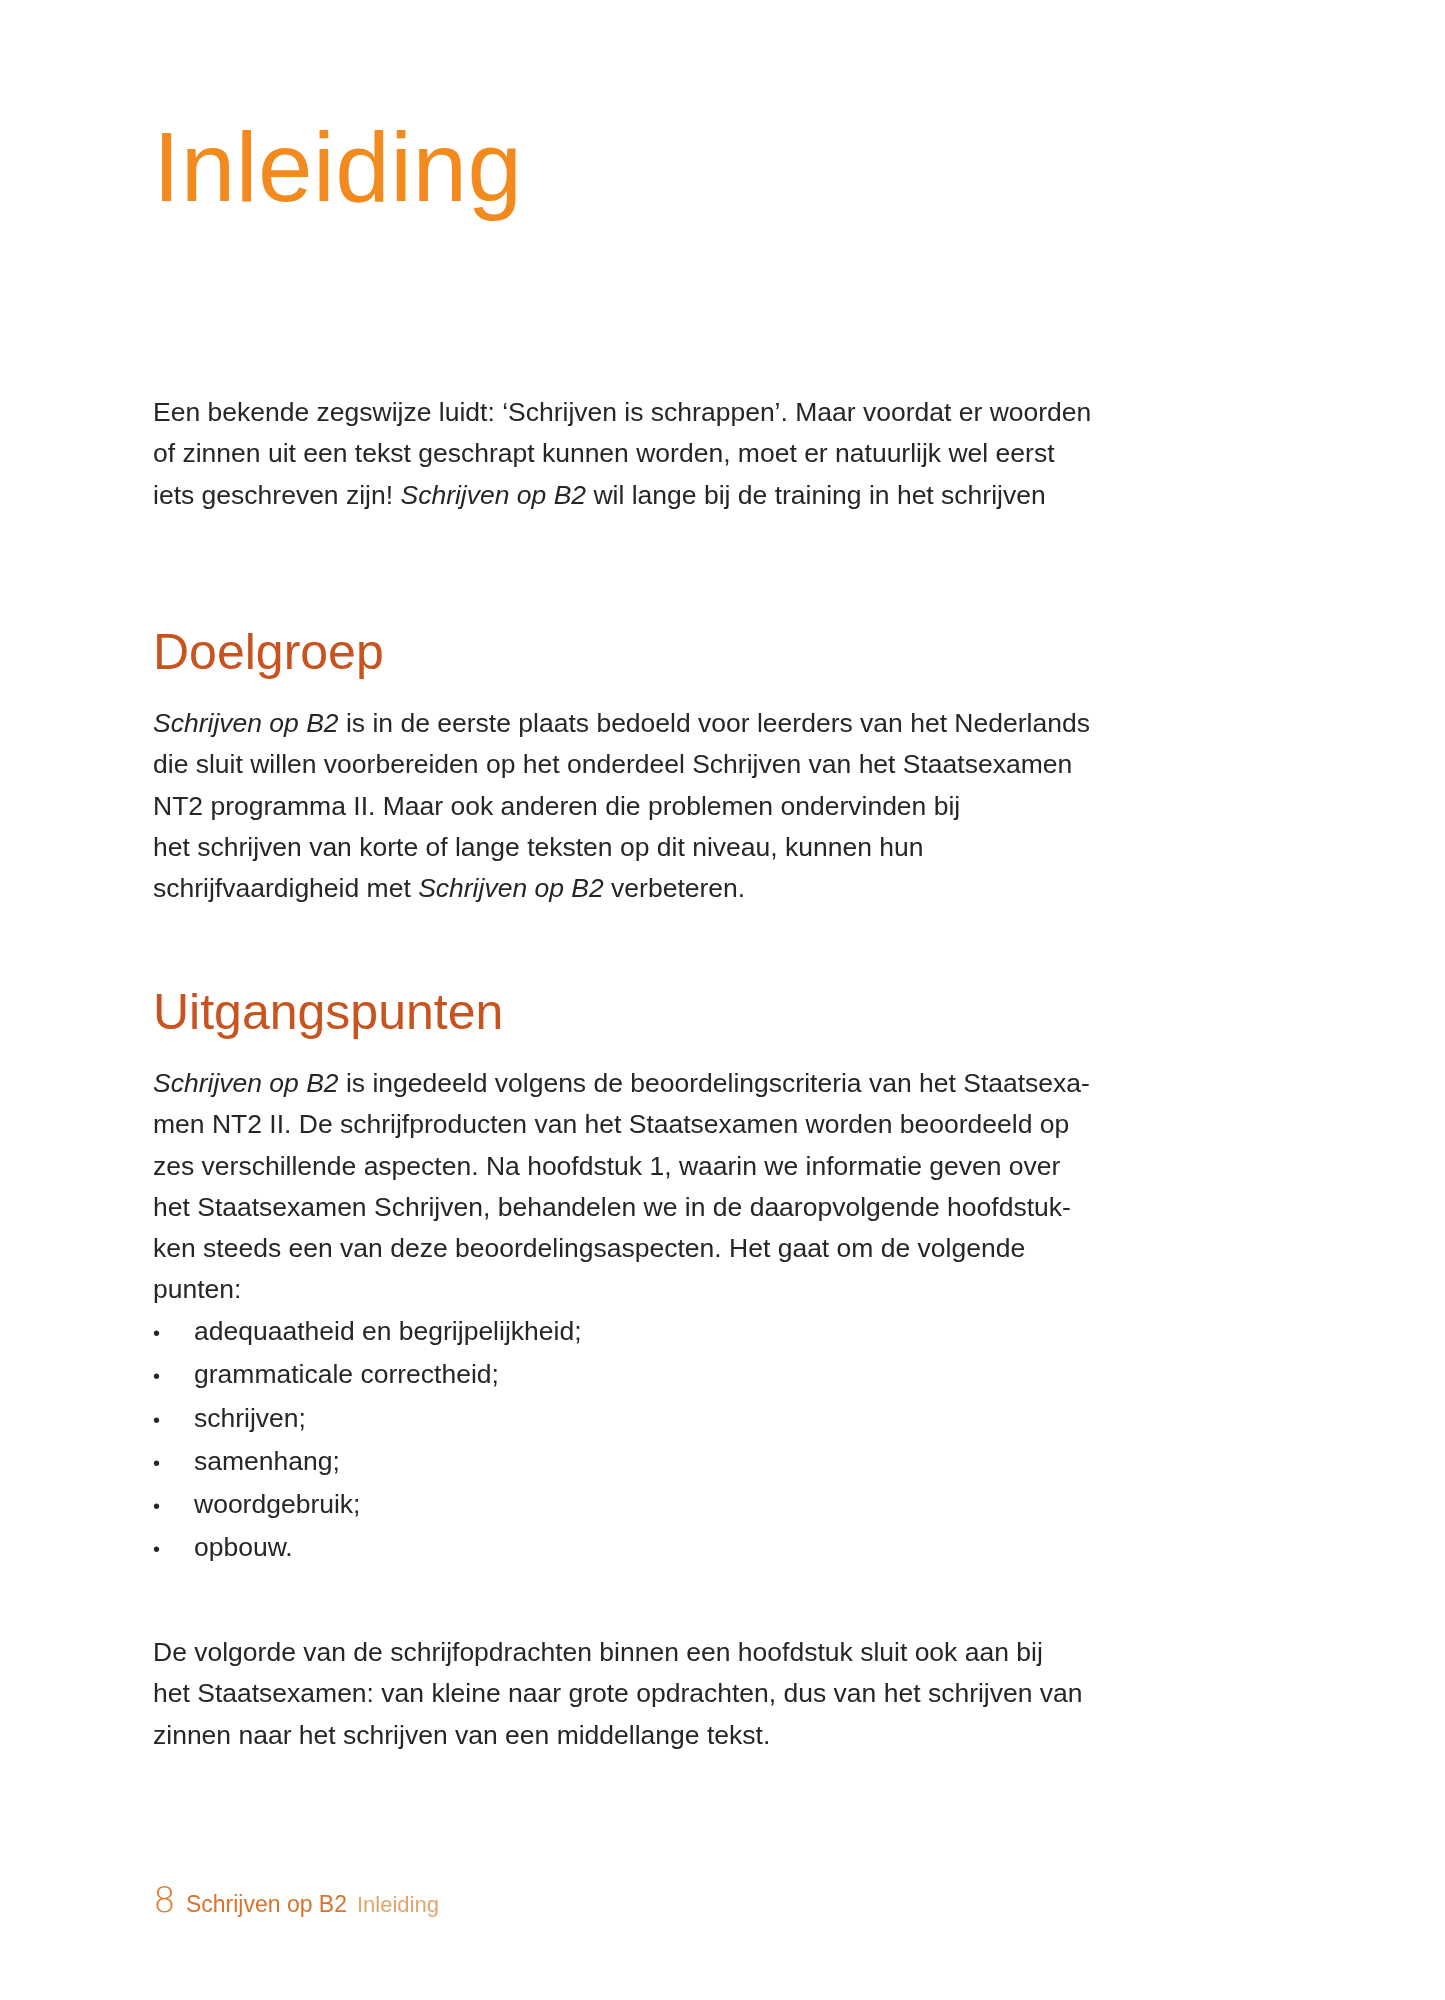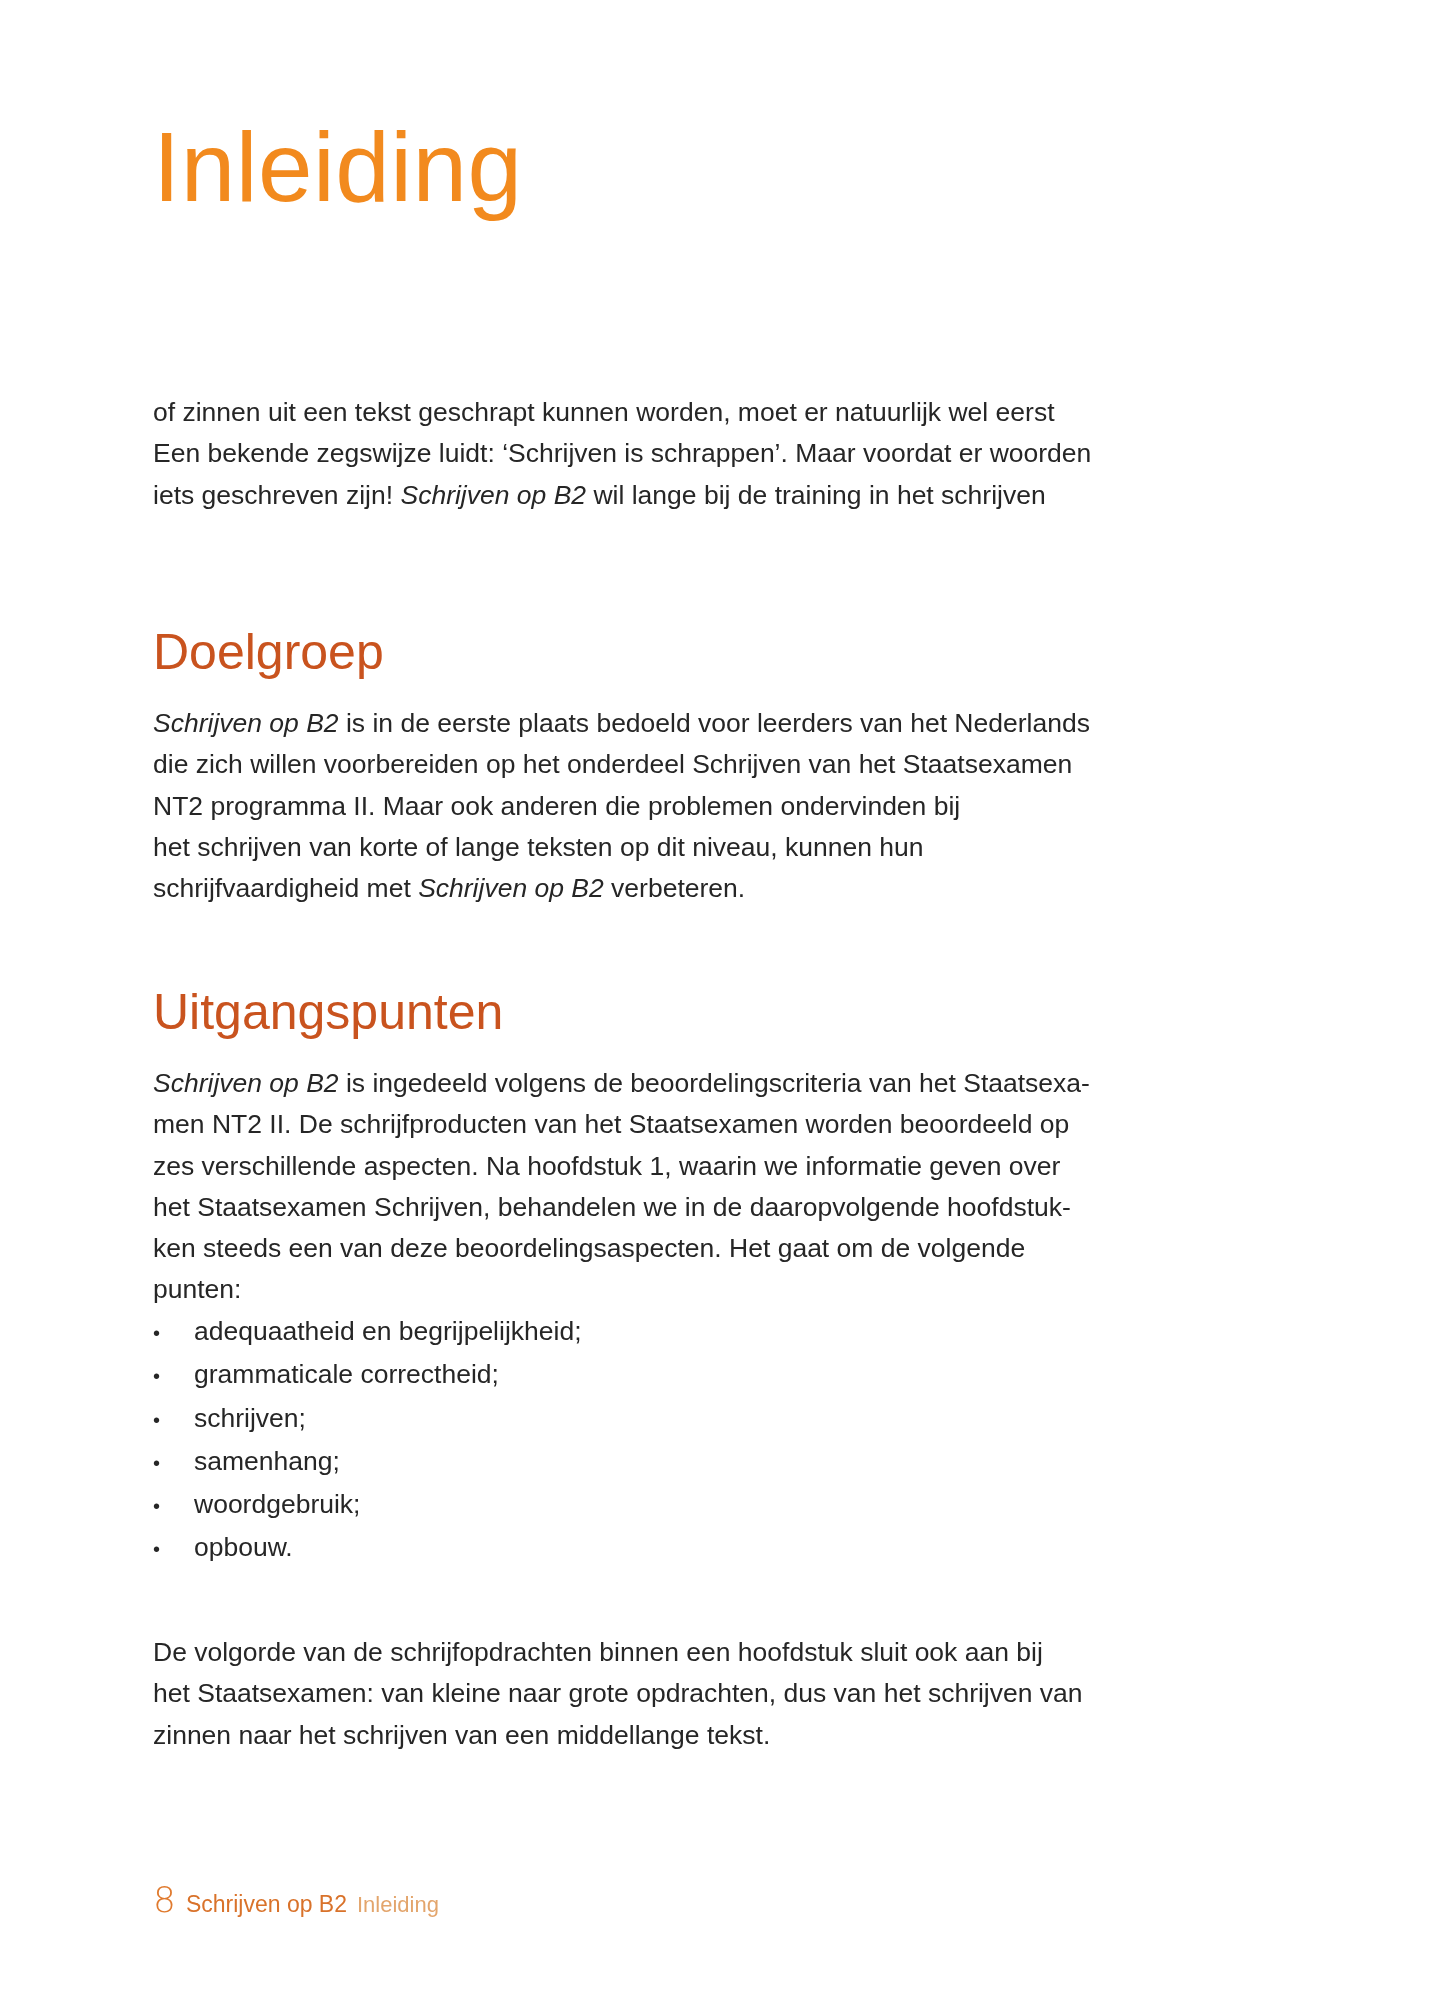--- a/index.html
+++ b/index.html
@@ -98,29 +98,29 @@
       color: #E3A56C;
     }
   </style>
 </head>
 <body>
 
 <div class="page">
   <h1 class="title">Inleiding</h1>
 
   <p class="para" style="top:392px;">
+      <span class="line"><span>Een bekende zegswijze luidt: ‘Schrijven is schrappen’. Maar voordat er woorden</span></span>
       <span class="line"><span>of zinnen uit een tekst geschrapt kunnen worden, moet er natuurlijk wel eerst</span></span>
-      <span class="line"><span>Een bekende zegswijze luidt: ‘Schrijven is schrappen’. Maar voordat er woorden</span></span>
       <span class="line"><span>iets geschreven zijn! </span><i>Schrijven op B2</i><span> wil lange bij de training in het schrijven</span></span>
     </p>
 
   <h2 class="section-heading" style="top:627px;">Doelgroep</h2>
   <p class="para" style="top:703px;">
       <span class="line"><i>Schrijven op B2</i><span> is in de eerste plaats bedoeld voor leerders van het Nederlands</span></span>
-      <span class="line"><span>die zich willen voorbereiden op het onderdeel Schrijven van het Staatsexamen</span></span>
+      <span class="line"><span>die sluit willen voorbereiden op het onderdeel Schrijven van het Staatsexamen</span></span>
       <span class="line"><span>NT2 programma II. Maar ook anderen die problemen ondervinden bij</span></span>
       <span class="line"><span>het schrijven van korte of lange teksten op dit niveau, kunnen hun</span></span>
       <span class="line"><span>schrijfvaardigheid met </span><i>Schrijven op B2</i><span> verbeteren.</span></span>
     </p>
 
   <h2 class="section-heading" style="top:987px;">Uitgangspunten</h2>
   <p class="para" style="top:1063px;">
       <span class="line"><i>Schrijven op B2</i><span> is ingedeeld volgens de beoordelingscriteria van het Staatsexa-</span></span>
       <span class="line"><span>men NT2 II. De schrijfproducten van het Staatsexamen worden beoordeeld op</span></span>
       <span class="line"><span>zes verschillende aspecten. Na hoofdstuk 1, waarin we informatie geven over</span></span>

